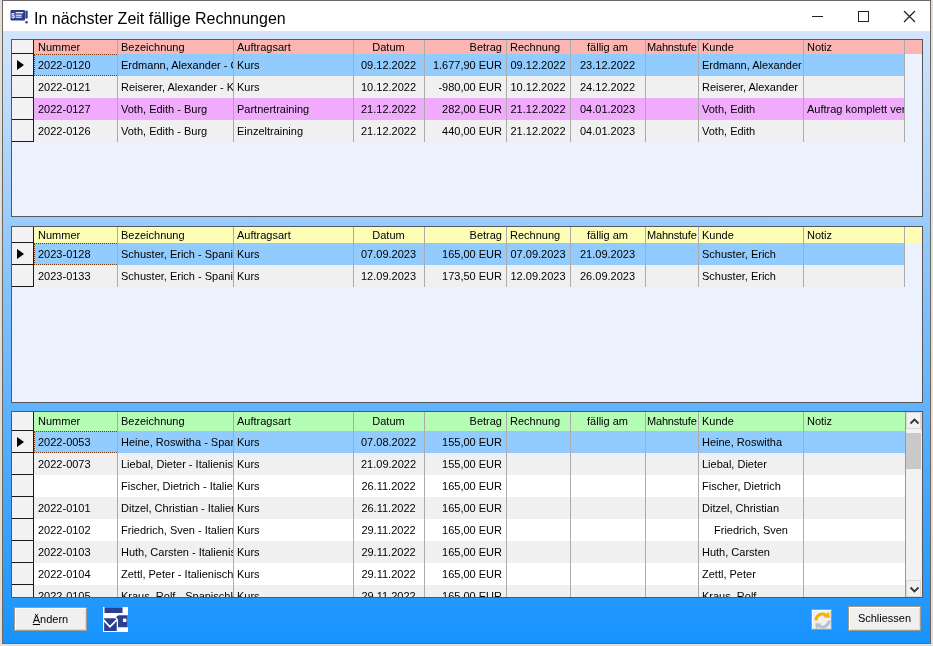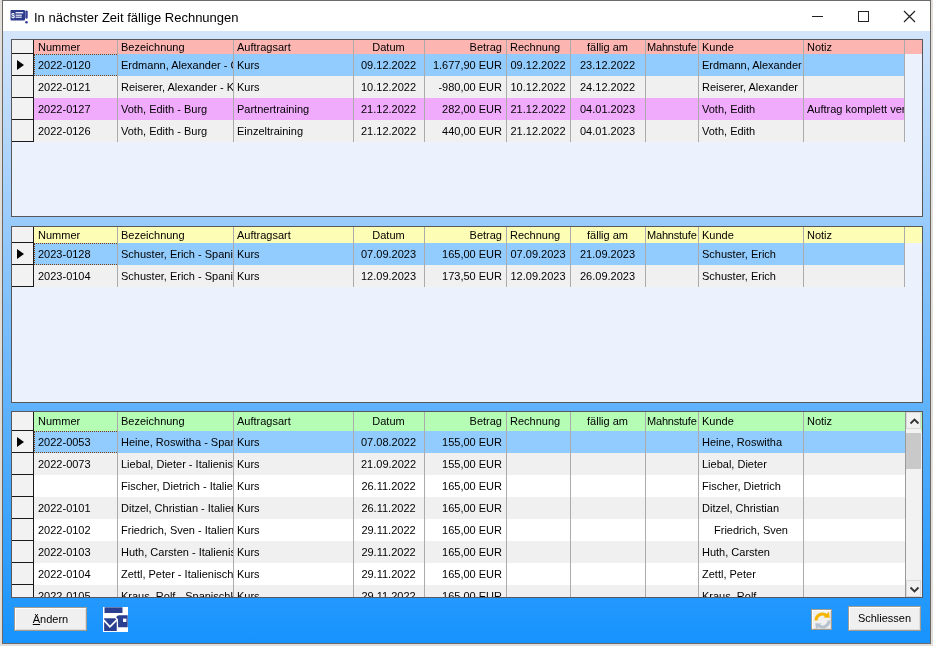--- a/index.html
+++ b/index.html
@@ -1,17 +1,17 @@
 <!DOCTYPE html>
 <html><head><meta charset="utf-8"><style>
 *{margin:0;padding:0;box-sizing:border-box;}
 body{width:933px;height:646px;overflow:hidden;background:#E1DFDC;font-family:"Liberation Sans",sans-serif;}
 #win{position:absolute;left:2px;top:0;width:929px;height:644px;border:1px solid #6A6A6A;border-left-color:#6E675F;border-right-color:#6E675F;background:#fff;}
 #tbar{position:absolute;left:0;top:0;width:927px;height:30px;background:#fff;}
-#title{position:absolute;left:31px;top:9px;font-size:13px;color:#000;}
+#title{position:absolute;left:31px;top:9px;font-size:16px;color:#000;}
 .cap{position:absolute;top:0;width:45px;height:30px;color:#000;}
 #content{position:absolute;left:0;top:30px;width:927px;height:612px;
  background:linear-gradient(to bottom,#D4E5FB 0%,#1693FD 100%);}
 .grid{position:absolute;left:8px;width:912px;border:1px solid #58585c;background:#EBF1FD;}
 .ghead{position:absolute;left:0px;top:0;width:910px;}
 .cl{position:absolute;overflow:hidden;white-space:nowrap;font-size:11px;color:#000;}
 .hc{top:0;}
 .grow{position:absolute;left:22px;}
 .dc{top:0;height:22px;line-height:22px;}
 .selcol{position:absolute;left:0;top:0;width:22px;background:#F2F2F2;border-right:1px solid #1a1a1a;}
@@ -146,21 +146,21 @@
 <div class="cl dc" style="left:199px;width:120px;text-align:left;padding-left:4px;">Kurs</div>
 <div class="cl dc" style="left:319px;width:71px;text-align:center;">07.09.2023</div>
 <div class="cl dc" style="left:390px;width:82px;text-align:right;padding-right:4px;">165,00 EUR</div>
 <div class="cl dc" style="left:472px;width:64px;text-align:center;">07.09.2023</div>
 <div class="cl dc" style="left:536px;width:75px;text-align:center;">21.09.2023</div>
 <div class="cl dc" style="left:664px;width:105px;text-align:left;padding-left:4px;">Schuster, Erich</div>
 </div>
 <div class="marq" style="top:16px;height:22px;left:22px;width:84px;"></div>
 <div class="tri" style="top:22px;"></div>
 <div class="grow" style="top:38px;height:22px;width:870px;background:#F0F0F0;">
-<div class="cl dc" style="left:0px;width:83px;text-align:left;padding-left:4px;">2023-0104</div>
+<div class="cl dc" style="left:0px;width:83px;text-align:left;padding-left:4px;">2023-0133</div>
 <div class="cl dc" style="left:83px;width:116px;text-align:left;padding-left:4px;">Schuster, Erich - Spanischk</div>
 <div class="cl dc" style="left:199px;width:120px;text-align:left;padding-left:4px;">Kurs</div>
 <div class="cl dc" style="left:319px;width:71px;text-align:center;">12.09.2023</div>
 <div class="cl dc" style="left:390px;width:82px;text-align:right;padding-right:4px;">173,50 EUR</div>
 <div class="cl dc" style="left:472px;width:64px;text-align:center;">12.09.2023</div>
 <div class="cl dc" style="left:536px;width:75px;text-align:center;">26.09.2023</div>
 <div class="cl dc" style="left:664px;width:105px;text-align:left;padding-left:4px;">Schuster, Erich</div>
 </div>
 <div class="vline" style="left:105px;height:60px;"></div>
 <div class="vline" style="left:221px;height:60px;"></div>

